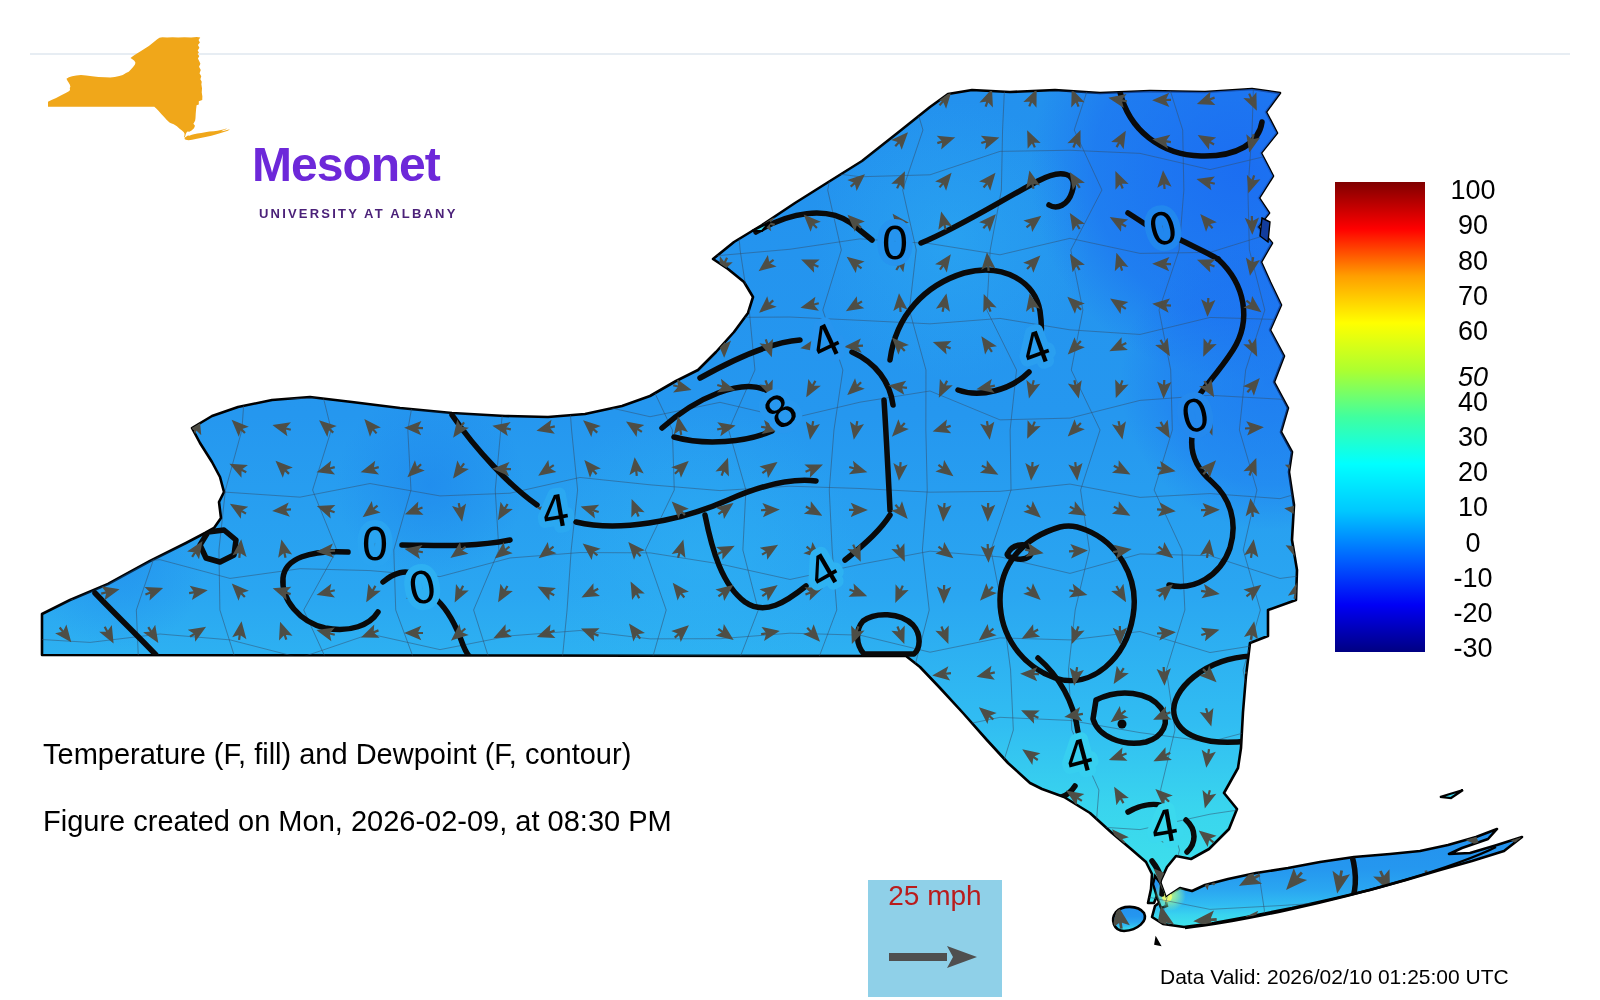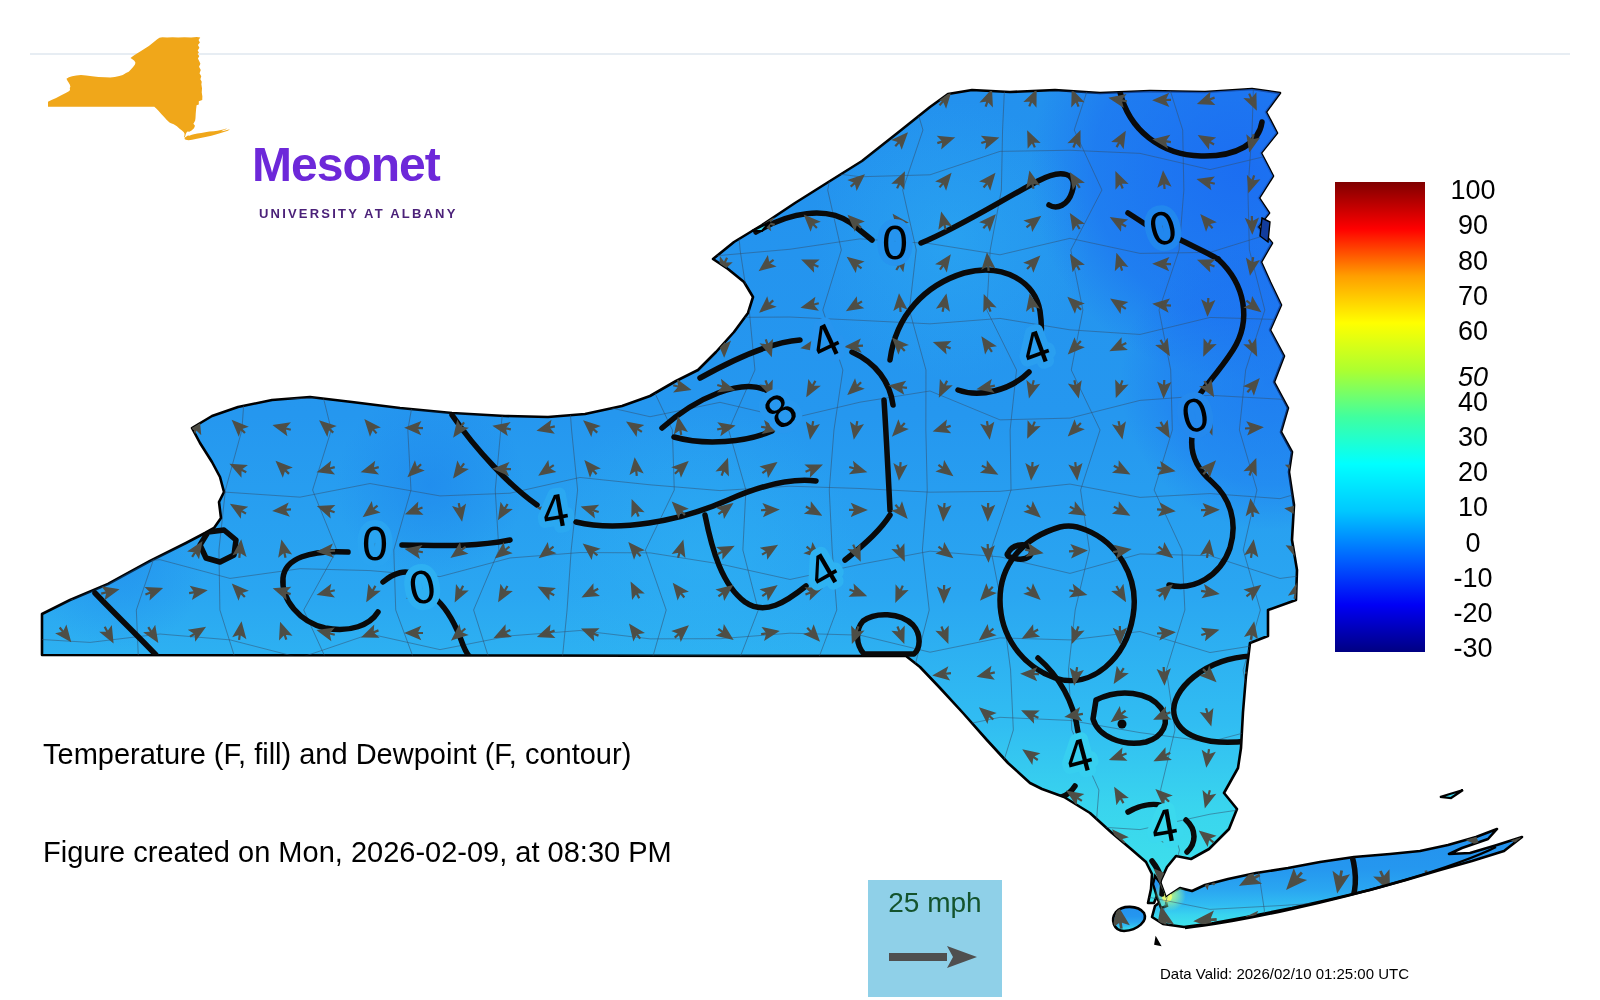--- a/index.html
+++ b/index.html
@@ -13,26 +13,26 @@
   .logo-mesonet{position:absolute;left:212px;top:97px;font-size:48px;font-weight:bold;color:#6d28d9;letter-spacing:-1px;}
   .logo-sub{position:absolute;left:219px;top:166px;font-size:13px;font-weight:bold;color:#4B2179;letter-spacing:2.2px;}
   
   .mapsvg{position:absolute;left:0;top:0;}
   
   .colorbar{position:absolute;left:1335px;top:182px;width:90px;height:470px;}
   .cb-tick{position:absolute;left:1433px;width:80px;text-align:center;font-size:27px;color:#000;transform:translateY(-50%);}
   
   .ann{position:absolute;color:#000000;font-size:29px;white-space:nowrap;}
   .ann1{left:43px;top:738px;}
-  .ann2{left:43px;top:836px;text-align:right;}
+  .ann2{left:43px;top:805px;text-align:right;}
   .ann3{left:43px;top:867px;}
-  .data-valid{position:absolute;left:1160px;top:965px;font-size:15px;color:#000;white-space:nowrap;}
+  .data-valid{position:absolute;left:1160px;top:965px;font-size:21px;color:#000;white-space:nowrap;}
   
   .wind-legend{position:absolute;left:868px;top:880px;width:134px;height:117px;text-align:center;}
-  .wind-label{font-size:28px;color:#14532d;margin-top:7px;}
+  .wind-label{font-size:28px;color:#b91c1c;}
   .wind-arrow{position:absolute;left:17px;top:62px;}
 </style>
 </head>
 <body>
 
 <div class="canvas">
 
   <div class="hairline"></div>
 
   <svg class="mapsvg" width="1600" height="1000" viewBox="0 0 1600 1000">

